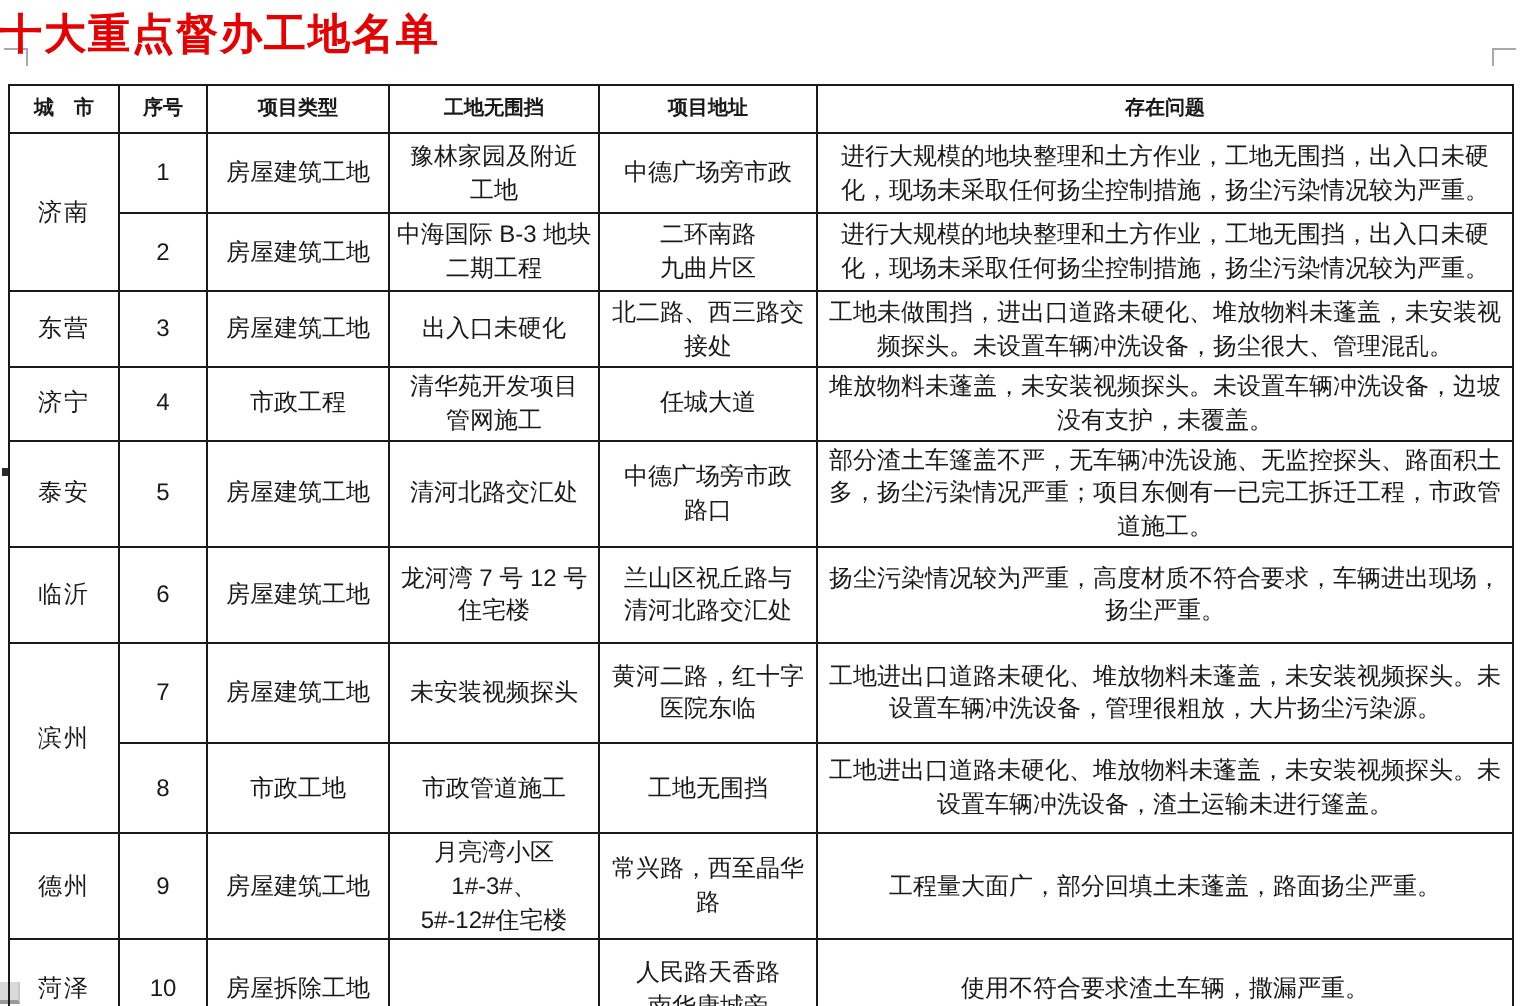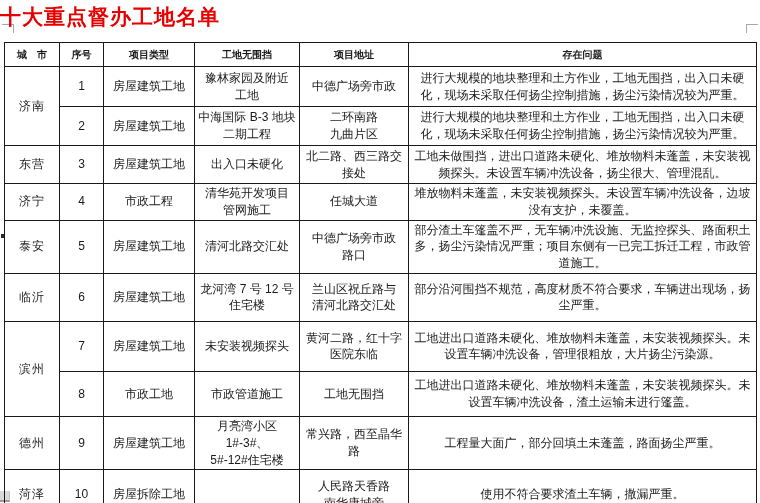--- a/index.html
+++ b/index.html
@@ -113,21 +113,21 @@
     <td class="problem">部分渣土车篷盖不严，无车辆冲洗设施、无监控探头、路面积土多，扬尘污染情况严重；项目东侧有一已完工拆迁工程，市政管道施工。</td>
   </tr>
   <tr class="h-r6">
     <td class="city">临沂</td>
     <td>6</td>
     <td>房屋建筑工地</td>
     <td>龙河湾 7 号 12 号
 住宅楼</td>
     <td>兰山区祝丘路与
 清河北路交汇处</td>
-    <td class="problem">部分沿河围挡不规范，高度材质不符合要求，车辆进出现场，扬尘严重。</td>
+    <td class="problem">扬尘污染情况较为严重，高度材质不符合要求，车辆进出现场，扬尘严重。</td>
   </tr>
   <tr class="h-r7">
     <td class="city" rowspan="2">滨州</td>
     <td>7</td>
     <td>房屋建筑工地</td>
     <td>未安装视频探头</td>
     <td>黄河二路，红十字
 医院东临</td>
     <td class="problem">工地进出口道路未硬化、堆放物料未蓬盖，未安装视频探头。未设置车辆冲洗设备，管理很粗放，大片扬尘污染源。</td>
   </tr>

